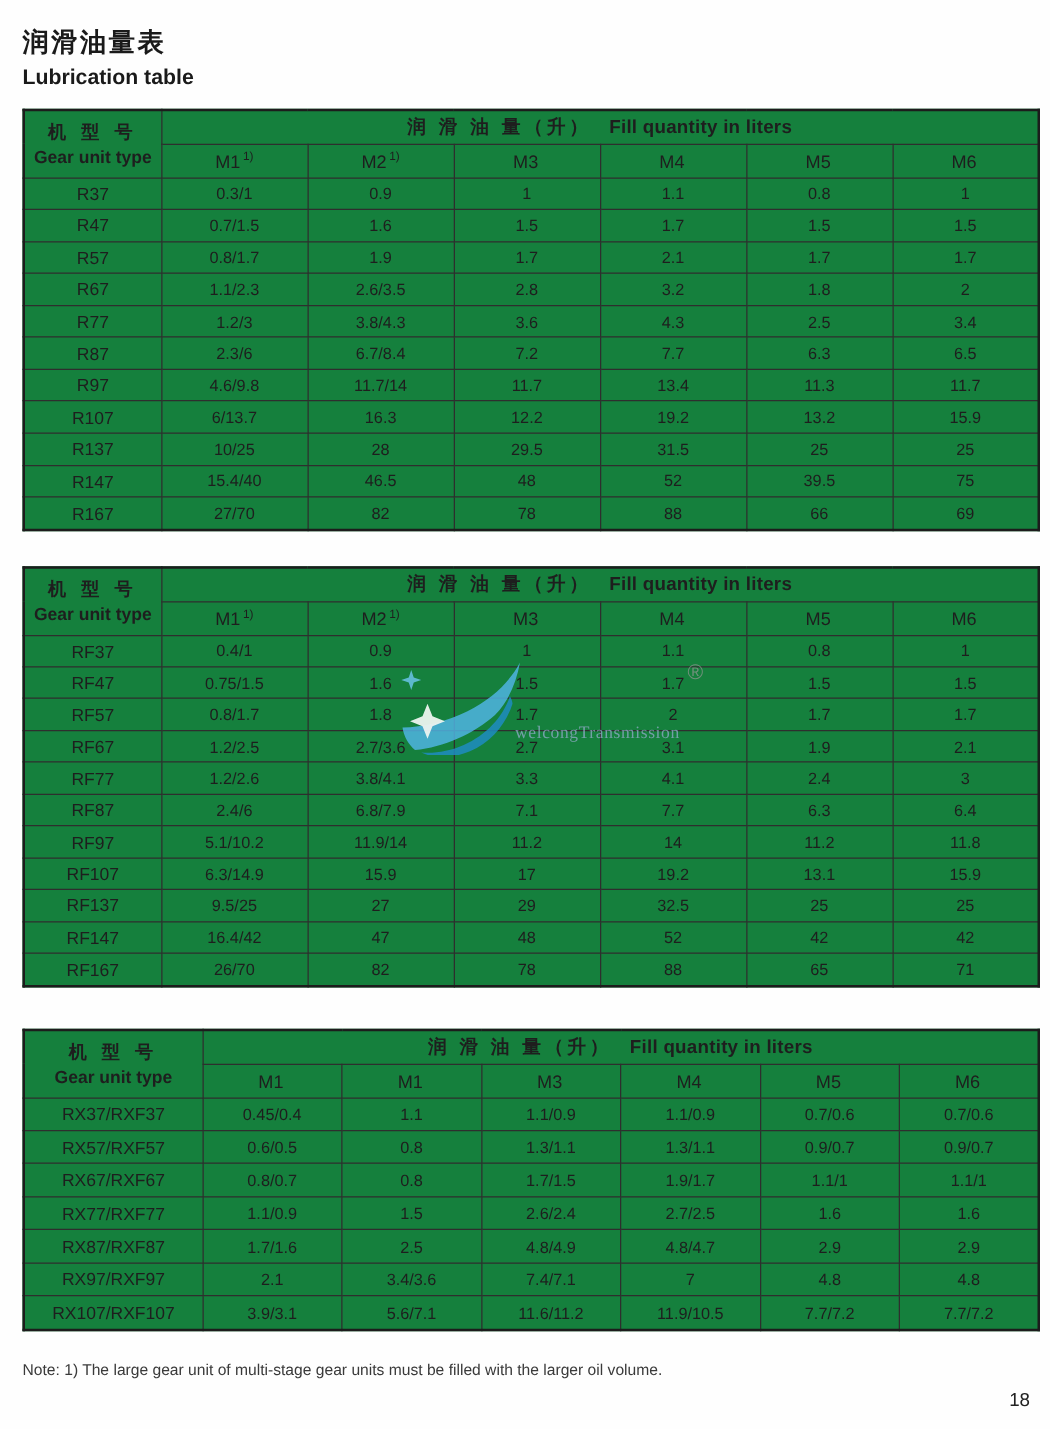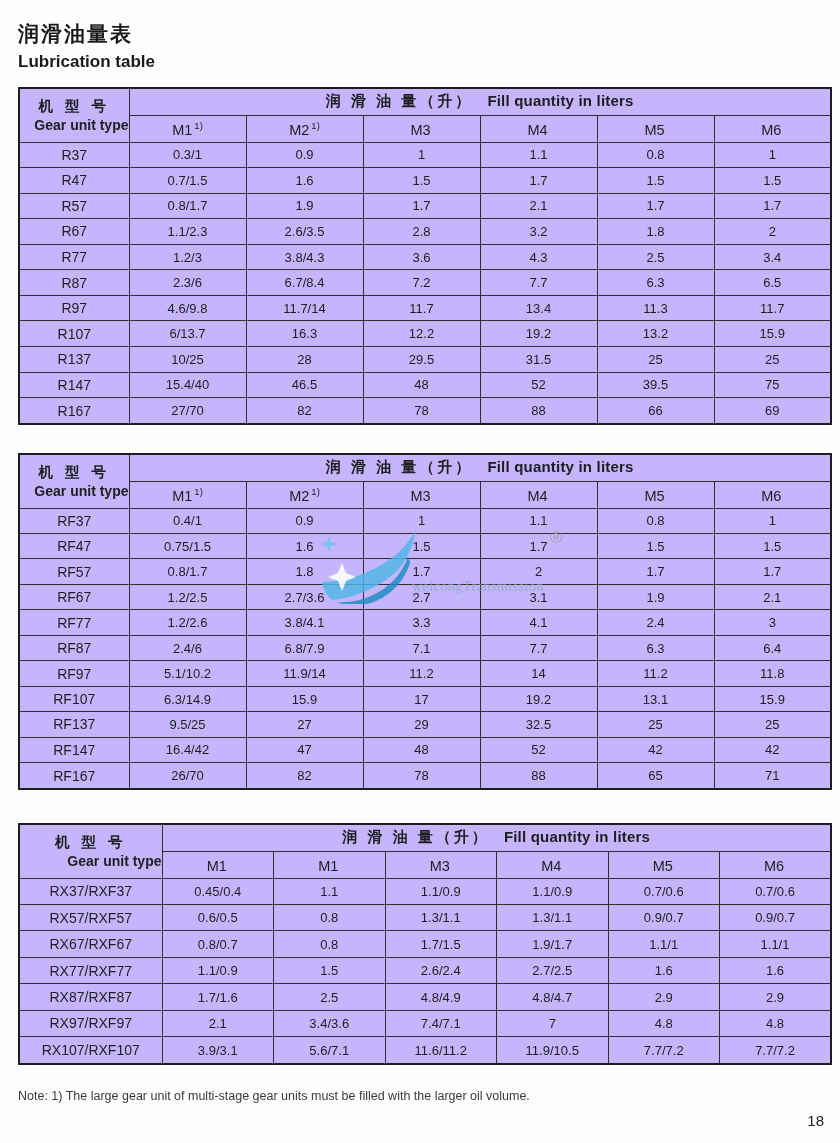--- a/index.html
+++ b/index.html
@@ -12,26 +12,26 @@
   .title-zh{position:absolute;left:18px;top:20px;font-size:21px;font-weight:bold;
     letter-spacing:2px;color:#1a1a1a;}
   .title-en{position:absolute;left:18px;top:52px;font-size:17px;font-weight:bold;color:#1a1a1a;}
 
   .tbl-wrap{position:absolute;left:18px;width:812px;}
   #tbl0{top:87px;height:338px;}
   #tbl1{top:453px;height:337px;}
   #tbl2{top:823px;height:242px;}
 
   table{width:100%;height:100%;border-collapse:collapse;table-layout:fixed;
-    background:#c4b5fd;border:2px solid #1c1c1c;}
+    background:#15803d;border:2px solid #1c1c1c;}
   th,td{border:1px solid #2e2e2e;text-align:center;vertical-align:middle;padding:0;
     overflow:hidden;white-space:nowrap;}
   tr.hrow{height:27px;}
   .corner .c-zh{font-size:14.5px;font-weight:bold;letter-spacing:4px;line-height:1.45;}
-  .corner .c-en{font-size:14px;font-weight:bold;line-height:1.2;text-align:right;}
+  .corner .c-en{font-size:14px;font-weight:bold;line-height:1.2;}
   .spanhdr .s-zh{font-size:15px;font-weight:bold;letter-spacing:3px;}
   .spanhdr .s-en{font-size:15px;font-weight:bold;margin-left:14px;letter-spacing:0.2px;}
   .colhdr{font-size:14.5px;font-weight:normal;}
   .csup{font-size:9.5px;vertical-align:6px;margin-left:2px;}
   td.model{font-size:14px;}
   td.val{font-size:13px;}
 
   .watermark{position:absolute;left:316px;top:524px;width:255px;height:78px;
     z-index:9;pointer-events:none;}
   .wm-logo{position:absolute;left:0;top:6px;opacity:0.92;}

